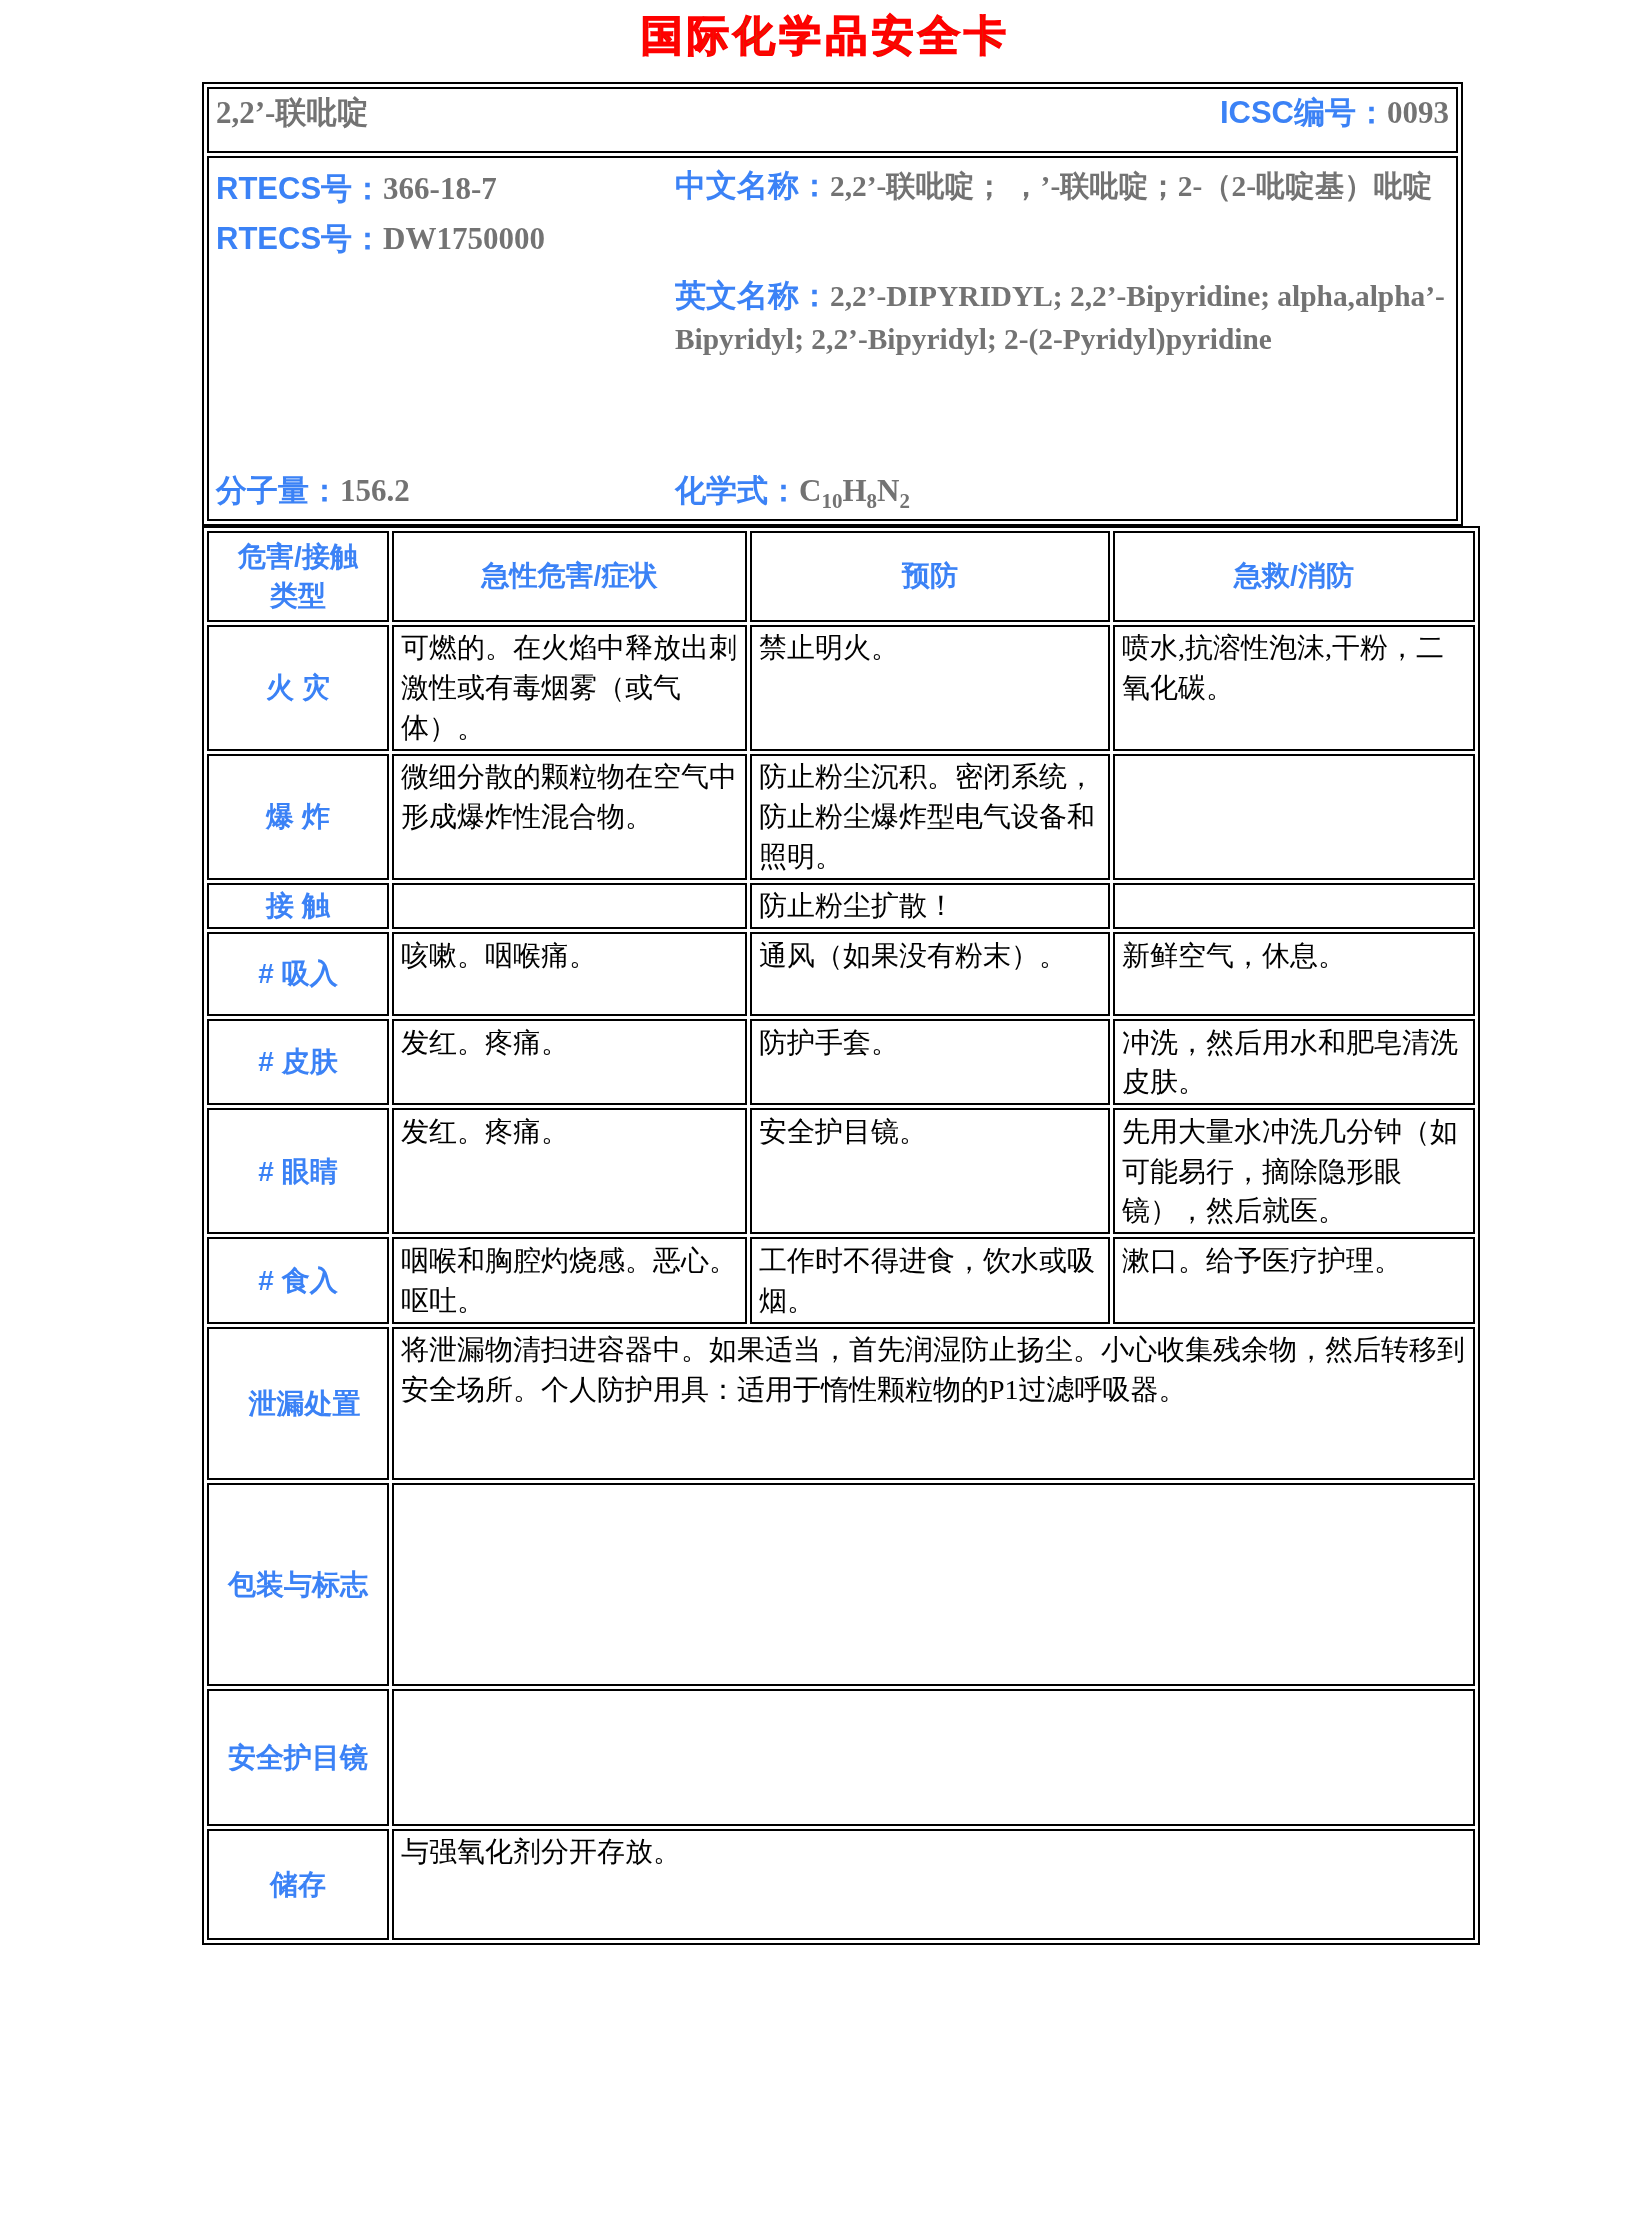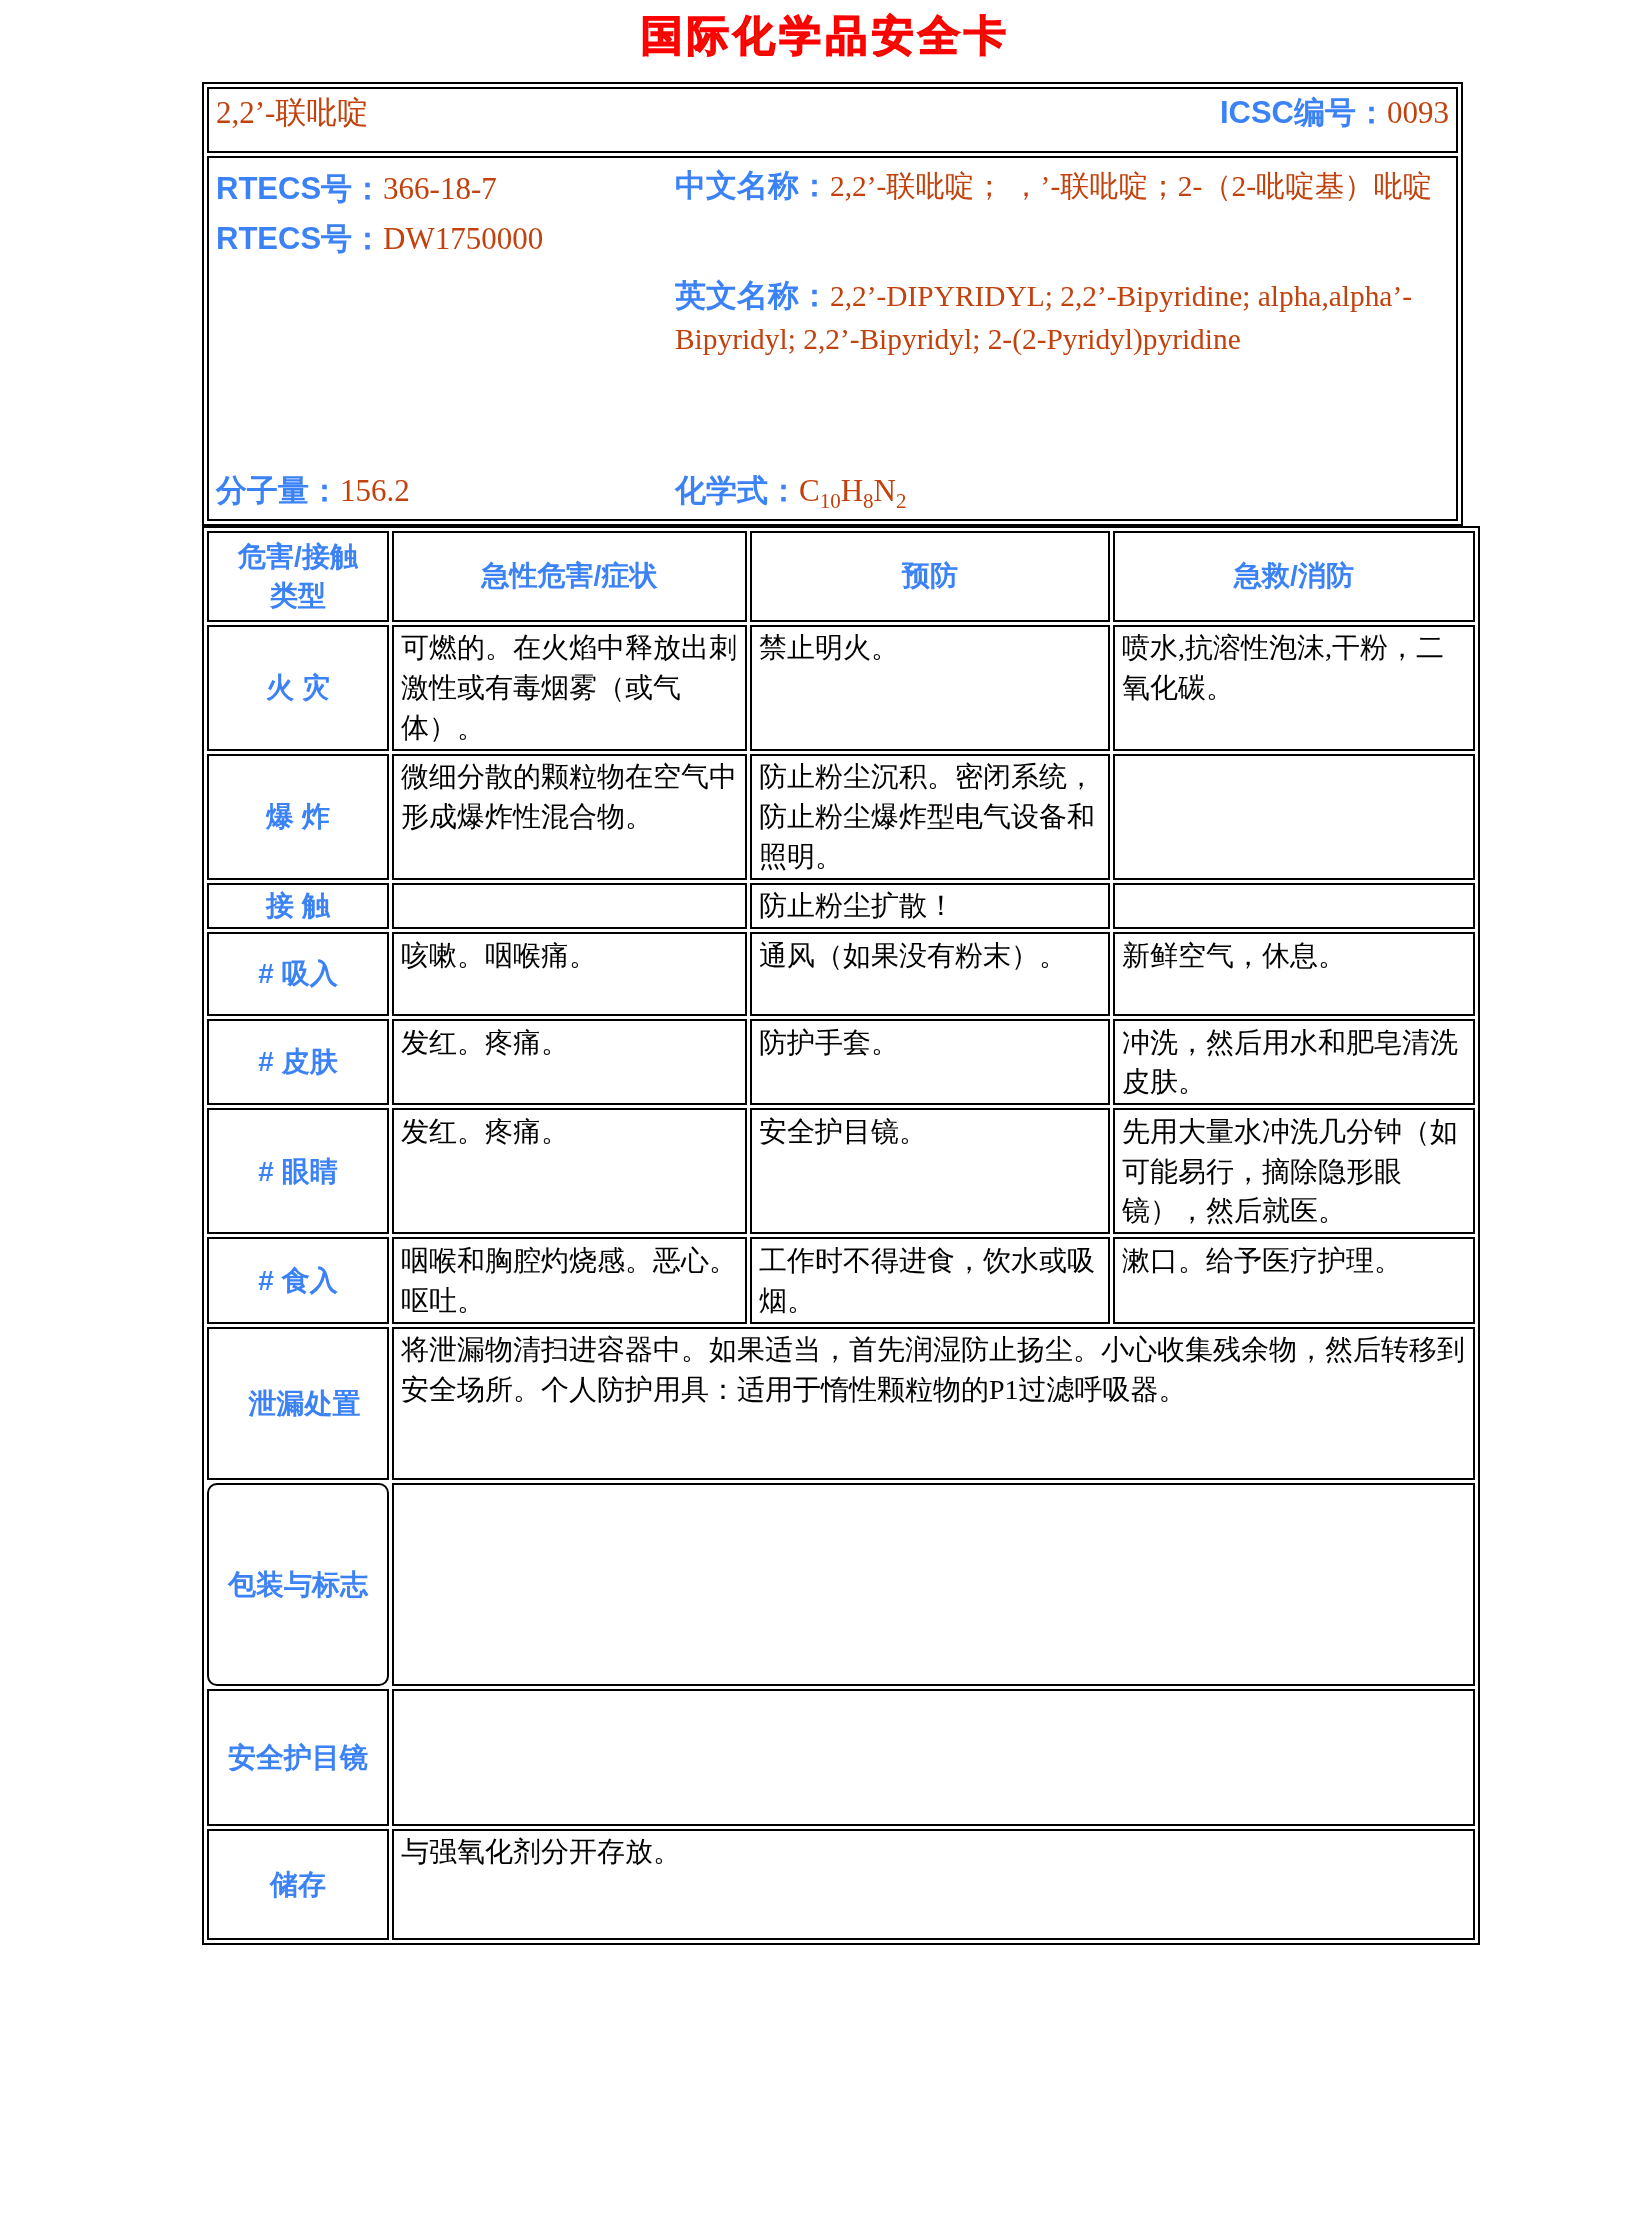--- a/index.html
+++ b/index.html
@@ -23,21 +23,21 @@
     border:2.8px solid #000;background:#fff;table-layout:fixed;
   }
   table.card td{
     border:2.1px solid #000;
     vertical-align:top;
     padding:1.4px 7px;
     font-size:28px;line-height:1.42;
     overflow:hidden;
   }
   .blue{color:#3b82f6;font-family:"Liberation Sans","DejaVu Sans",sans-serif;font-weight:700;}
-  .serif{font-family:"Liberation Serif","DejaVu Serif",serif;color:#c2410c;font-weight:400;}
+  .serif{font-family:"Liberation Serif","DejaVu Serif",serif;color:#737373;font-weight:700;}
   
   .row-name td{height:59px;vertical-align:middle;}
   .name-flex{display:flex;justify-content:space-between;align-items:center;}
   .name-left{font-size:31px;}
   .name-right{font-size:31px;}
   .row-identity td{height:358px;}
   .identity-wrap{display:flex;flex-direction:column;height:100%;}
   .identity-top{flex:1 1 auto;display:grid;grid-template-columns:459px 1fr;}
   .id-left{font-size:31px;line-height:50px;padding-top:4.2px;}
   .id-right{font-size:29.4px;line-height:43px;padding-top:4.2px;}
@@ -172,21 +172,21 @@
       <td>工作时不得进食，饮水或吸烟。</td>
       <td>漱口。给予医疗护理。</td>
     </tr>
 
     <tr>
       <td style="height:147px;padding-left:20px;" class="hz-label blue">泄漏处置</td>
       <td colspan="3" class="span-content">将泄漏物清扫进容器中。如果适当，首先润湿防止扬尘。小心收集残余物，然后转移到安全场所。个人防护用具：适用于惰性颗粒物的P1过滤呼吸器。</td>
     </tr>
 
     <tr>
-      <td style="height:196px;border-radius:10px;" class="hz-label blue">包装与标志</td>
+      <td style="height:196px;" class="hz-label blue">包装与标志</td>
       <td colspan="3" class="span-content"></td>
     </tr>
 
     <tr>
       <td style="height:130px;" class="hz-label blue">安全护目镜</td>
       <td colspan="3" class="span-content"></td>
     </tr>
 
     <tr>
       <td style="height:104px;" class="hz-label blue">储存</td>

